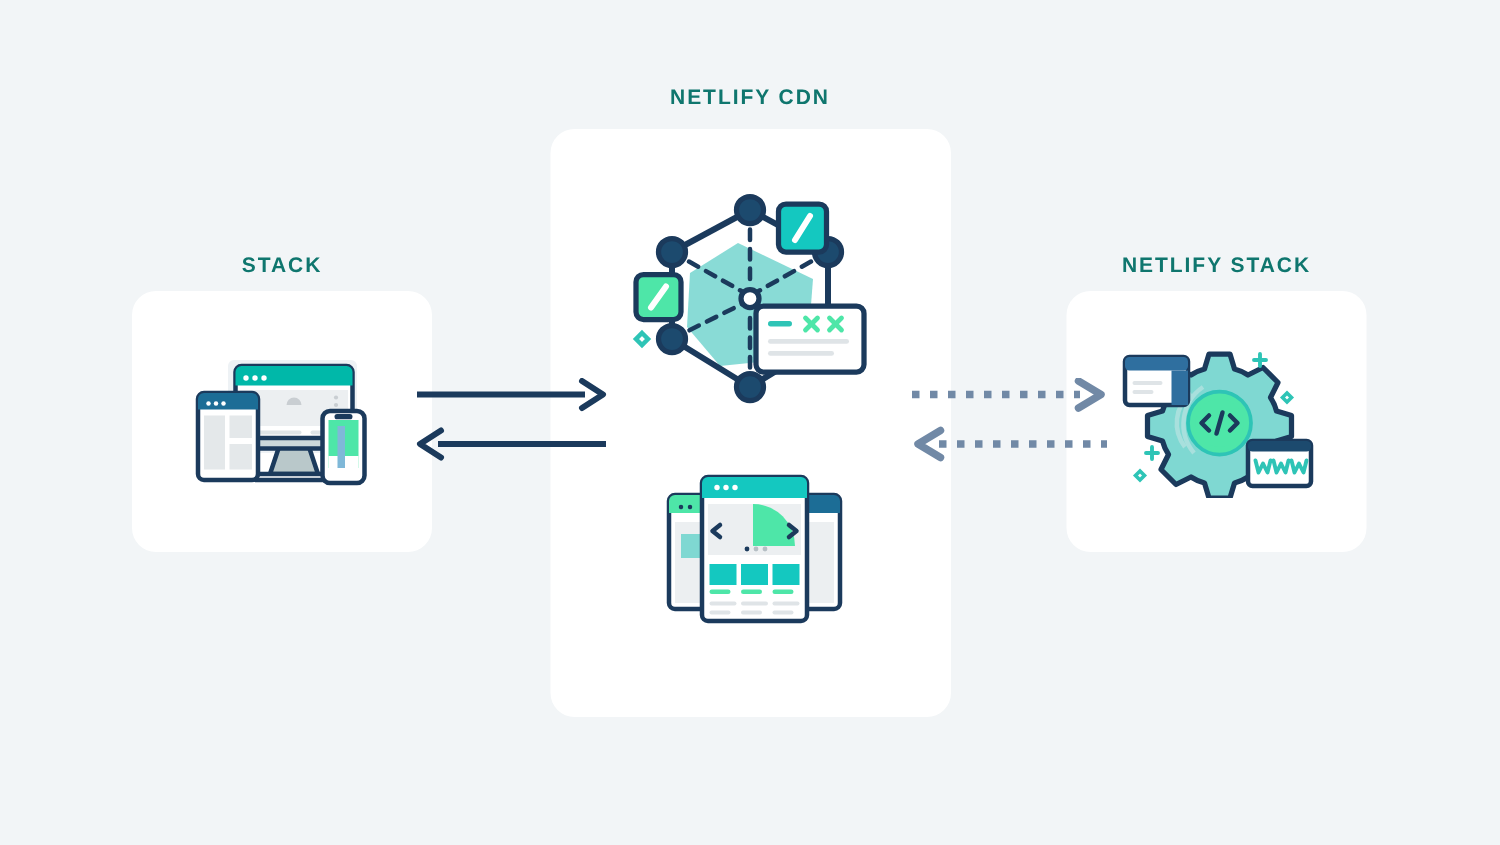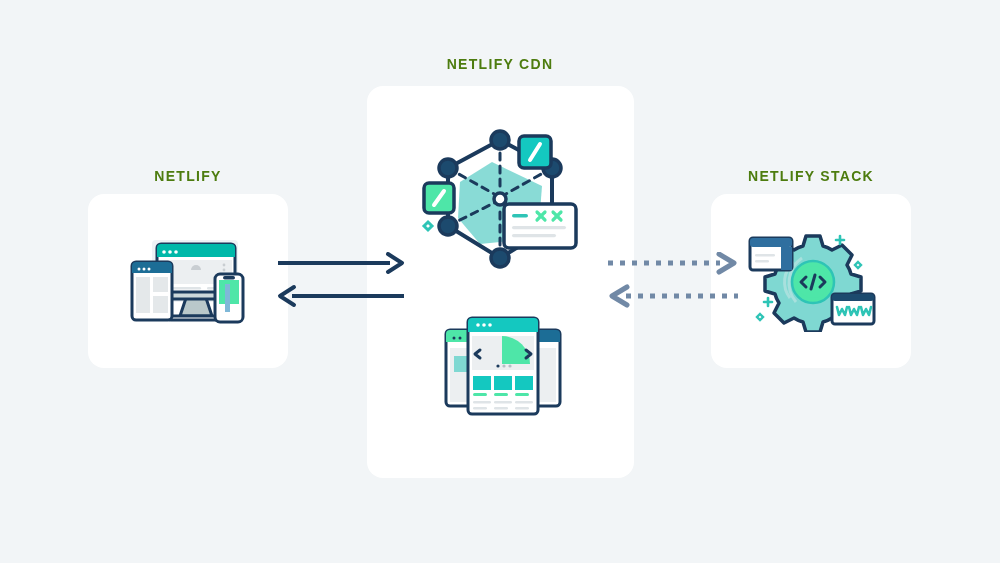--- a/index.html
+++ b/index.html
@@ -18,21 +18,21 @@
     position: absolute;
     inset: 0;
   }
 
   
   .node-label {
     position: absolute;
     font-size: 14px;
     font-weight: bold;
     letter-spacing: 1.3px;
-    color: #4d7c0f;
+    color: #0f766e;
     text-align: center;
     white-space: nowrap;
     transform: translateX(-50%);
     user-select: none;
   }
 
   
   .card {
     position: absolute;
     background: #ffffff;
@@ -53,21 +53,21 @@
   }
   .illus svg {
     display: block;
   }
 </style>
 </head>
 <body>
 
 <div class="stage">
 
-  <div class="node-label" style="left:188px; top:168px;">NETLIFY</div>
+  <div class="node-label" style="left:188px; top:168px;">STACK</div>
 
   <div class="node-label" style="left:500px; top:56px;">NETLIFY CDN</div>
 
   <div class="node-label" style="left:811px; top:168px;">NETLIFY STACK</div>
 
   <div class="card" style="left:88px; top:194px; width:200px; height:174px;"></div>
 
   <div class="illus" style="left:128px; top:236px;">
     <svg width="124" height="92" viewBox="0 0 124 92">
 

